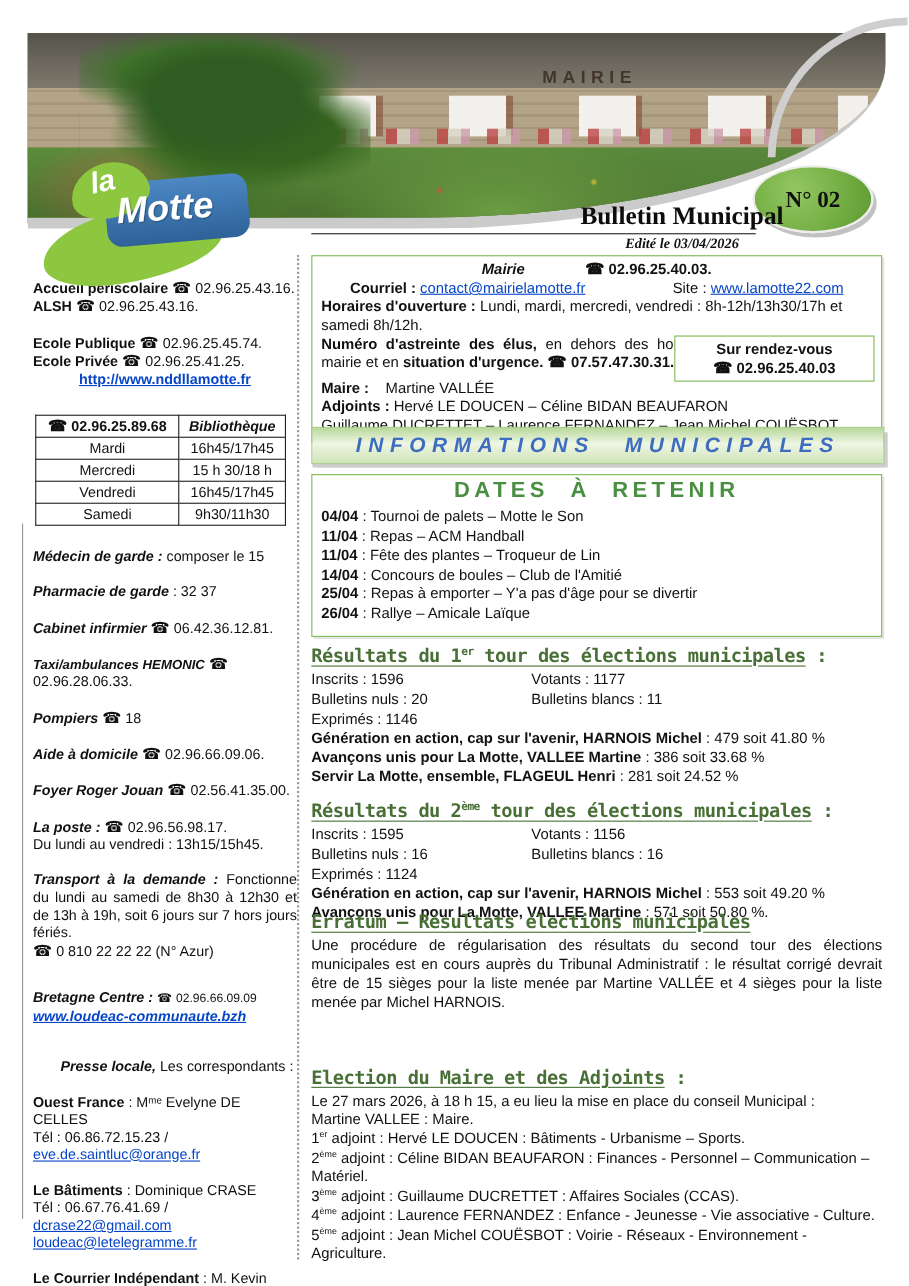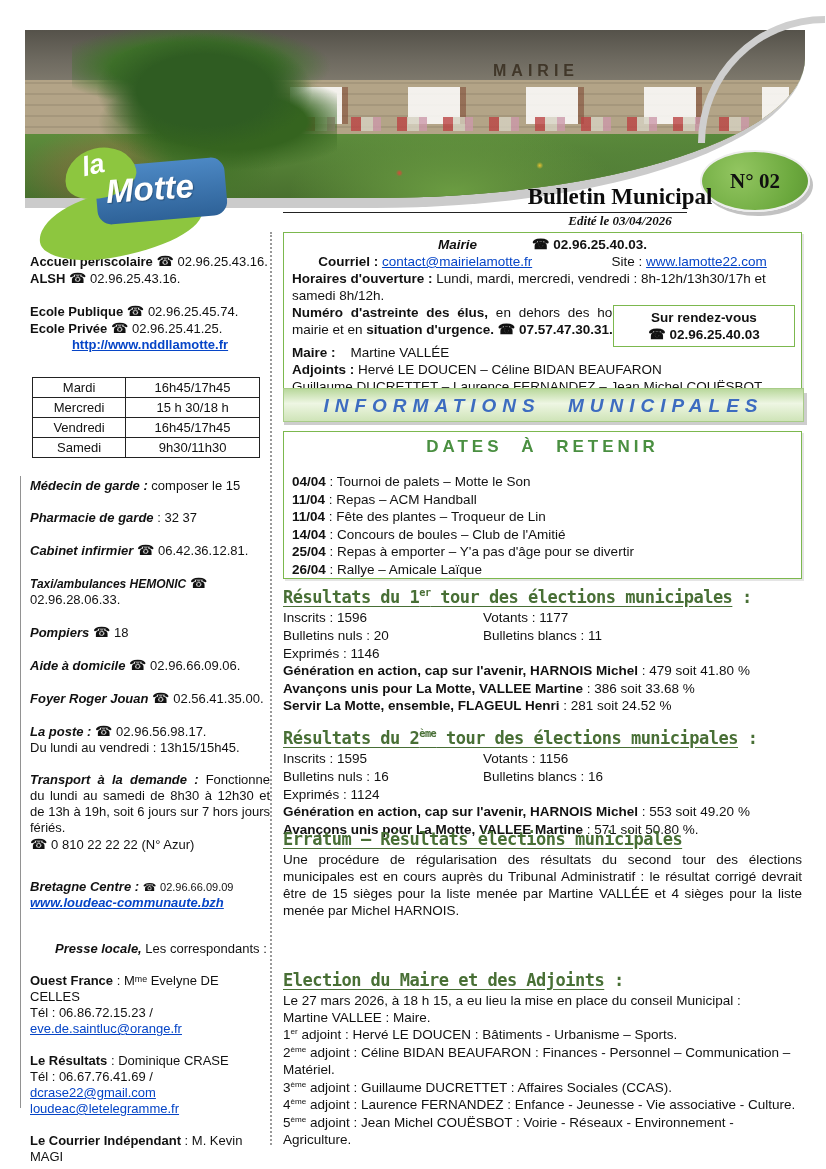--- a/index.html
+++ b/index.html
@@ -49,21 +49,21 @@
          background:linear-gradient(#4c88c4,#2e6298);border-radius:14px;transform:rotate(-5deg);}
   .logo-green{position:absolute;left:0px;top:42px;width:165px;height:66px;background:#8dc63f;
          border-radius:55% 45% 60% 40% / 60% 50% 50% 40%;transform:rotate(-9deg);}
   .logo-green2{position:absolute;left:26px;top:0px;width:72px;height:50px;background:#8dc63f;
          border-radius:50% 50% 50% 50% / 60% 60% 40% 40%;transform:rotate(-14deg);}
   .logo-la{position:absolute;left:44px;top:2px;color:#fff;font-weight:bold;font-style:italic;
          font-size:27px;transform:rotate(-12deg);}
   .logo-motte{position:absolute;left:68px;top:22px;color:#fff;font-weight:bold;font-style:italic;
          font-size:33px;transform:rotate(-4deg);text-shadow:1px 1px 1px rgba(0,0,0,.25);}
   
-  .issue-badge{position:absolute;left:700px;top:150px;width:106px;height:58px;border-radius:50%;
+  .issue-badge{position:absolute;left:684px;top:150px;width:106px;height:58px;border-radius:50%;
          background:radial-gradient(circle at 35% 35%,#93c661,#6ba83d 70%,#5d9733);
          border:2px solid #eee;box-shadow:3px 4px 0 rgba(120,120,120,.45);
          display:flex;align-items:center;justify-content:center;
          font-family:"Liberation Serif",serif;font-weight:bold;font-size:21px;color:#101010;}
   .title-rule{position:absolute;left:283px;top:212px;width:404px;border-top:1.5px solid #222;}
   .bulletin-title{position:absolute;left:440px;top:184px;width:360px;margin:0;text-align:center;
          font-family:"Liberation Serif",serif;font-weight:bold;font-size:23px;color:#0d0d0d;}
   .edition-date{position:absolute;left:440px;top:213px;width:360px;text-align:center;
          font-family:"Liberation Serif",serif;font-weight:bold;font-style:italic;font-size:13px;}
   
@@ -90,22 +90,22 @@
   .m-line2{display:flex;justify-content:space-around;gap:27px;}
   .rdv-box{position:absolute;right:6px;top:72px;width:168px;border:1.5px solid #7cb84e;
            padding:3px 6px;text-align:center;font-weight:bold;background:#fff;}
   .banner{top:388px;height:32px;border:1px solid #a8cc88;
           background:linear-gradient(#b9d89c,#eef6e3 45%,#cfe4b8);
           box-shadow:0 4px 0 -1px #cdcdcd,4px 4px 0 -1px #cdcdcd;
           display:flex;align-items:center;justify-content:center;}
   .banner span{font-style:italic;font-weight:bold;font-size:19px;letter-spacing:6px;
           word-spacing:16px;color:#3d6cc0;}
   .dates-box{top:431px;width:501px;height:138px;padding:4px 8px;}
-  .dates-title{text-align:center;font-weight:bold;font-size:17px;letter-spacing:4px;
-          word-spacing:10px;color:#4a8f41;margin:2px 0 18px;}
+  .dates-title{text-align:center;font-weight:bold;font-size:20px;letter-spacing:4px;
+          word-spacing:10px;color:#4a8f41;margin:2px 0 6px;}
   .date-line{line-height:17.5px;}
   .sec-h{font-family:"DejaVu Sans Mono",monospace;font-weight:bold;font-size:17px;
          color:#486f35;margin:0 0 3px;letter-spacing:-0.5px;white-space:nowrap;}
   .sec-h .hu{text-decoration:underline;text-underline-offset:3px;}
   .sec-h sup,{font-size:60%;}
   sup{font-size:60%;line-height:0;}
   .stats{display:grid;grid-template-columns:200px 1fr;row-gap:1px;}
   .list-line{line-height:17.5px;}
 </style>
 </head>
@@ -144,20 +144,24 @@
   <aside class="sidebar">
     <p class="sb-line"><span class="b">Accueil périscolaire</span> <span class="phone-ic">☎</span> <span>02.96.25.43.16.</span></p>
     <p class="sb-line"><span class="b">ALSH</span> <span class="phone-ic">☎</span> <span>02.96.25.43.16.</span></p>
 
     <p class="sb-line gap16"><span class="b">Ecole Publique</span> <span class="phone-ic">☎</span> <span>02.96.25.45.74.</span></p>
     <p class="sb-line"><span class="b">Ecole Privée</span> <span class="phone-ic">☎</span> <span>02.96.25.41.25.</span></p>
     <p class="sb-line center"><span class="link link-b">http://www.nddllamotte.fr</span></p>
 
     <table class="lib-table">
       <tbody>
+          <tr>
+        <td class="lib-phone"><span class="phone-ic">☎</span> <span>02.96.25.89.68</span></td>
+        <td class="bi">Bibliothèque</td>
+      </tr>
       <tr>
             <td>Mardi</td>
             <td>16h45/17h45</td>
           </tr>
       <tr>
             <td>Mercredi</td>
             <td>15 h 30/18 h</td>
           </tr>
       <tr>
             <td>Vendredi</td>
@@ -185,21 +189,21 @@
     <p class="sb-line"><span class="phone-ic">☎</span> <span>0 810 22 22 22 (N° Azur)</span></p>
 
     <p class="sb-line gap26"><span class="bi">Bretagne Centre :</span> <span class="phone-ic small-phone">☎</span> <span class="small-phone">02.96.66.09.09</span></p>
     <p class="sb-line"><span class="link link-b" style="font-style:italic">www.loudeac-communaute.bzh</span></p>
 
     <p class="sb-line gap30"><span class="bi">Presse locale,</span><span> Les correspondants :</span></p>
 
     <p class="sb-line gap16"><span class="b">Ouest France</span><span> : Mᵐᵉ Evelyne DE CELLES</span><br>
       <span>Tél : 06.86.72.15.23 / </span><span class="link">eve.de.saintluc@orange.fr</span></p>
 
-    <p class="sb-line gap16"><span class="b">Le Résultats</span><span> : Dominique CRASE</span><br>
+    <p class="sb-line gap16"><span class="b">Le Bâtiments</span><span> : Dominique CRASE</span><br>
       <span>Tél : 06.67.76.41.69 / </span><span class="link">dcrase22@gmail.com</span><br>
       <span class="link">loudeac@letelegramme.fr</span></p>
 
     <p class="sb-line gap16"><span class="b">Le Courrier Indépendant</span><span> : M. Kevin MAGI</span><br>
       </p>
   </aside>
 
   <section class="main-sec green-box mairie-box">
     <div class="m-line1">
       <span class="bi">Mairie</span>

